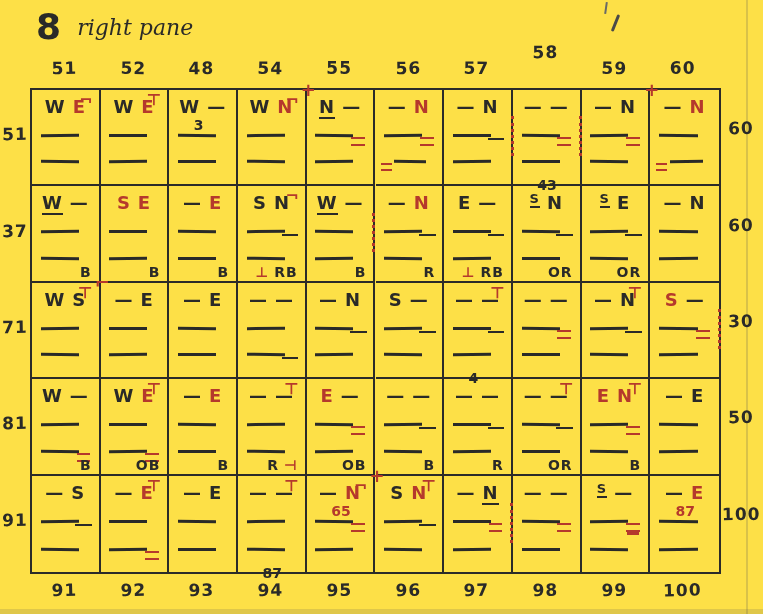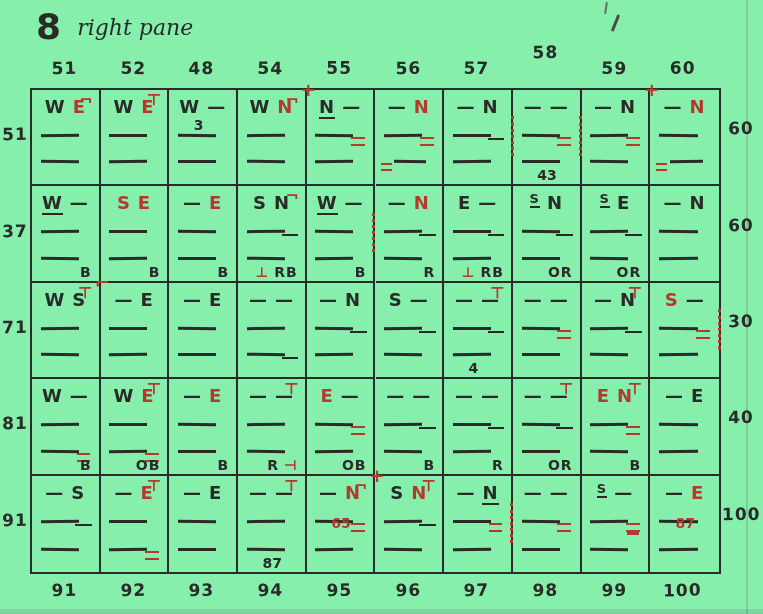--- a/index.html
+++ b/index.html
@@ -1,18 +1,18 @@
 <!DOCTYPE html>
 <html><head>
 <meta charset="utf-8">
 <style>
   html,body{margin:0;padding:0;background:#d8d6d1;}
   #page{
     position:relative;width:763px;height:614px;overflow:hidden;
-    background:#86efac;
+    background:#fde047;
     font-family:"DejaVu Sans",sans-serif;color:#2a2a28;
   }
   
   .title{position:absolute;left:36px;top:6px;height:44px;}
   .title-num{font-size:36px;font-weight:600;letter-spacing:1px;}
   .title-text{font-family:"DejaVu Serif",serif;font-style:italic;font-size:22px;margin-left:10px;position:relative;top:-4px;}
   
   .hdr{position:absolute;font-size:17px;font-weight:600;text-align:center;letter-spacing:1px;transform:rotate(-1deg);}
   
   #grid{position:absolute;border:2.6px solid #2b2b29;background:transparent;}
@@ -29,22 +29,22 @@
   .lines{position:absolute;left:8%;right:8%;top:42px;bottom:16px;display:flex;flex-direction:column;justify-content:space-between;}
   .line{position:relative;height:10px;}
   .dash{position:absolute;left:6%;top:2px;width:68%;height:0;border-top:3px solid #2a2a28;}
   .dash.short{left:24%;width:58%;}
   .bt{position:absolute;right:2%;top:6px;width:30%;height:0;border-top:2.6px solid #2a2a28;}
   .rt{position:absolute;right:6%;top:5px;width:24%;height:5px;border-top:2.4px solid #b5392c;border-bottom:2.4px solid #b5392c;}
   .rt.rt3{box-shadow:0 4px 0 -1px #b5392c;}
   .lt{position:absolute;left:0;top:5px;width:20%;height:4px;border-top:2.4px solid #b5392c;border-bottom:2.4px solid #b5392c;}
   .num{position:absolute;font-size:14px;font-weight:600;left:34%;}
   .num.above{top:-15px;}
-  .num.below{top:9px;}
-  .num.red{color:#b5392c;margin-top:12px;}
+  .num.below{top:19px;}
+  .num.red{color:#b5392c;}
   .tag{position:absolute;bottom:2px;right:7px;font-size:14px;font-weight:600;letter-spacing:1px;line-height:1;}
   .tag .seg{margin-left:5px;}
   .rs{position:absolute;top:28%;height:42%;width:0;border-left:3.4px dotted #b5392c;z-index:2;}
   .rs.l{left:-2px;} .rs.r{right:-2px;}
   
   .artifact{position:absolute;pointer-events:none;}
 </style>
 </head>
 <body>
 
@@ -863,15 +863,15 @@
     <span class="hdr" style="left: 579.6px; top: 580px; width: 68.7px; transform: rotate(-1.6deg);">99</span>
     <span class="hdr" style="left: 648.3px; top: 580px; width: 68.7px; transform: rotate(-1.6deg);">100</span>
     <span class="hdr" style="left: 2px; width: 26px; top: 124.2px;">51</span>
     <span class="hdr" style="left: 2px; width: 26px; top: 220.6px;">37</span>
     <span class="hdr" style="left: 2px; width: 26px; top: 317px;">71</span>
     <span class="hdr" style="left: 2px; width: 26px; top: 413.4px;">81</span>
     <span class="hdr" style="left: 2px; width: 26px; top: 509.8px;">91</span>
     <span class="hdr" style="left: 722px; width: 38px; top: 118.2px;">60</span>
     <span class="hdr" style="left: 722px; width: 38px; top: 214.6px;">60</span>
     <span class="hdr" style="left: 722px; width: 38px; top: 311px;">30</span>
-    <span class="hdr" style="left: 722px; width: 38px; top: 407.4px;">40</span>
+    <span class="hdr" style="left: 722px; width: 38px; top: 407.4px;">50</span>
     <span class="hdr" style="left: 722px; width: 38px; top: 503.8px;">100</span>
   </div>
 
 </body></html>

